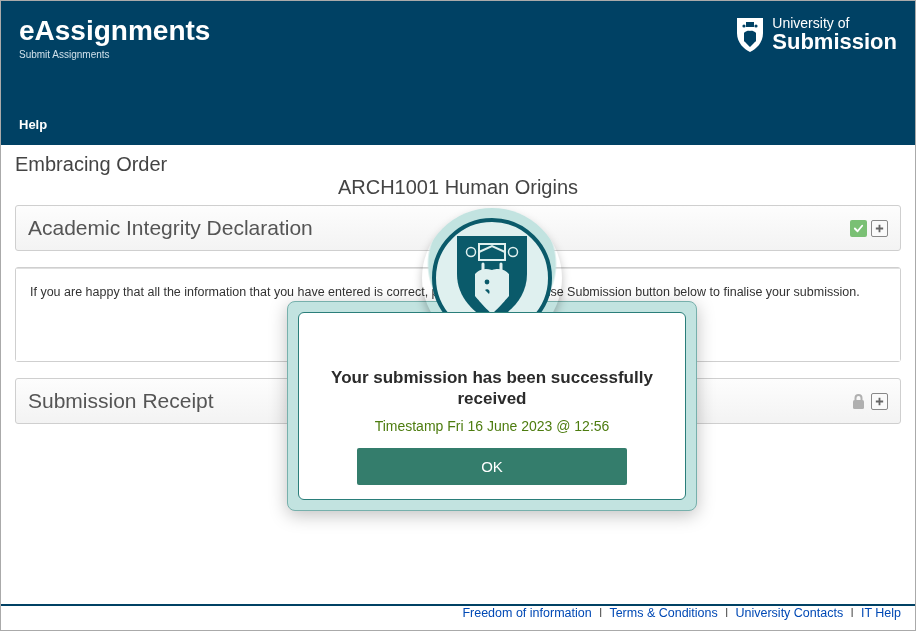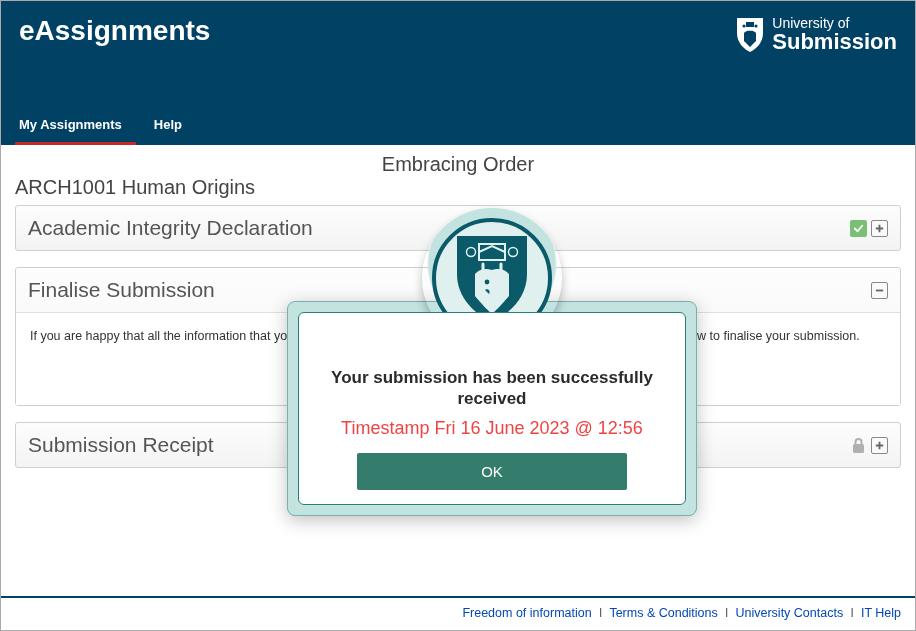--- a/index.html
+++ b/index.html
@@ -56,26 +56,26 @@
     margin-right: 14px;
     cursor: pointer;
     border-bottom: 3px solid transparent;
   }
   .nav-item.active { border-bottom-color: #c62828; }
   .main {
     padding: 8px 14px 12px 14px;
     color: #3c3c3c;
   }
   .assignment-title {
-    text-align: center;
+    text-align: left;
     font-size: 20px;
     color: #444;
   }
   .course-title {
-    text-align: left;
+    text-align: center;
     font-size: 20px;
     color: #444;
     margin-bottom: 6px;
   }
   .panel {
     border: 1px solid #cfcfcf;
     border-radius: 3px;
     margin-bottom: 16px;
     background: linear-gradient(#fdfdfd,#f3f3f3);
   }
@@ -118,21 +118,21 @@
   .expand-box svg, .collapse-box svg { width: 11px; height: 11px; stroke:#666; stroke-width:2;}
   .lock-icon-box {
     width: 17px; height: 21px;
     display: flex; align-items: center; justify-content: center;
     color: #b0b0b0;
   }
   .footer {
     position: absolute;
     bottom: 0; left: 0; right: 0;
     border-top: 2px solid #004164;
-    padding: 8px 14px 10px;
+    padding: 0 14px 10px;
     font-size: 12.5px;
     text-align: right;
     background: #fff;
   }
   .footer a {
     color: #0049b5;
     text-decoration: none;
     cursor: pointer;
   }
   .footer .sep {
@@ -178,57 +178,57 @@
     background: #dff0ef;
     display: flex; align-items: center; justify-content: center;
   }
   .modal-title {
     font-weight: bold;
     font-size: 17px;
     color: #2b2b2b;
     line-height: 1.25;
   }
   .modal-ts {
-    font-size: 18px;
-    color: #ef4444;
+    font-size: 14px;
+    color: #4d7c0f;
     margin: 8px 0 14px;
   }
   .modal-btn {
     background: #347d6c;
     color: #fff;
     border: none;
     width: 270px;
     padding: 10px 0;
     font-size: 15px;
     border-radius: 2px;
     cursor: pointer;
   }
 </style>
 </head>
 <body>
 
 <div class="header">
   <div class="app-title">eAssignments</div>
+  <div class="app-subtitle">Submit Assignments</div>
 
   <div class="logo-area">
     <svg class="logo-shield" viewBox="0 0 32 38">
       <path d="M3 3 H29 V18 C29 28 22 34 16 37 C10 34 3 28 3 18 Z" fill="#fff"></path>
       <circle cx="10" cy="11" r="1.6" fill="#004164"></circle>
       <circle cx="22" cy="11" r="1.6" fill="#004164"></circle>
       <rect x="12" y="7" width="8" height="5" fill="#004164"></rect>
       <path d="M10 18 C10 18 13 15 16 16 C19 15 22 18 22 18 L22 26 C22 26 18 30 16 32 C14 30 10 26 10 26 Z" fill="#004164"></path>
     </svg>
     <div class="logo-text">
       <div class="line1">University of</div>
       <div class="line2">Submission</div>
     </div>
   </div>
 
   <div class="nav">
-    <div class="nav-item active">My Assignments</div>
     <div class="nav-item">Help</div>
   </div>
 </div>
 
 <div class="main">
   <div class="assignment-title">Embracing Order</div>
   <div class="course-title">ARCH1001 Human Origins</div>
 
   <div class="panel">
     <div class="panel-header">
@@ -243,30 +243,20 @@
           <svg viewBox="0 0 12 12">
               <path d="M6 2 V10 M2 6 H10" fill="none"></path>
             </svg>
         </span>
       </span>
     </div>
   </div>
 
 
   <div class="panel">
-    <div class="panel-header">
-      <span>Finalise Submission</span>
-      <span class="panel-icons">
-        <span class="collapse-box">
-          <svg viewBox="0 0 12 12">
-              <path d="M2 6 H10" fill="none"></path>
-            </svg>
-        </span>
-      </span>
-    </div>
     <div class="panel-body">If you are happy that all the information that you have entered is correct, please click the Finalise Submission button below to finalise your submission.</div>
   </div>
 
   <div class="panel">
     <div class="panel-header">
       <span>Submission Receipt</span>
       <span class="panel-icons">
         <span class="lock-icon-box">
           <svg width="15" height="17" viewBox="0 0 15 17">
               <rect x="2" y="7" width="11" height="9" rx="1.5" fill="#b0b0b0"></rect>

